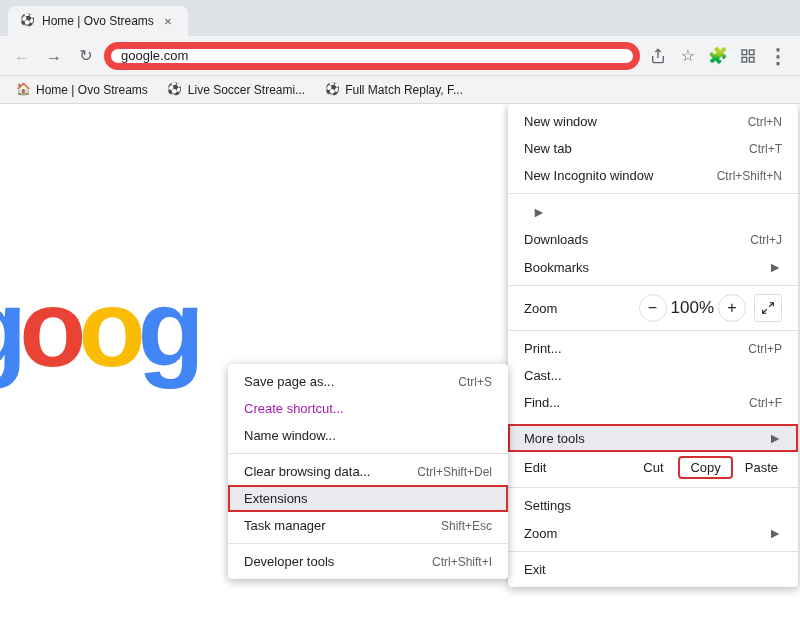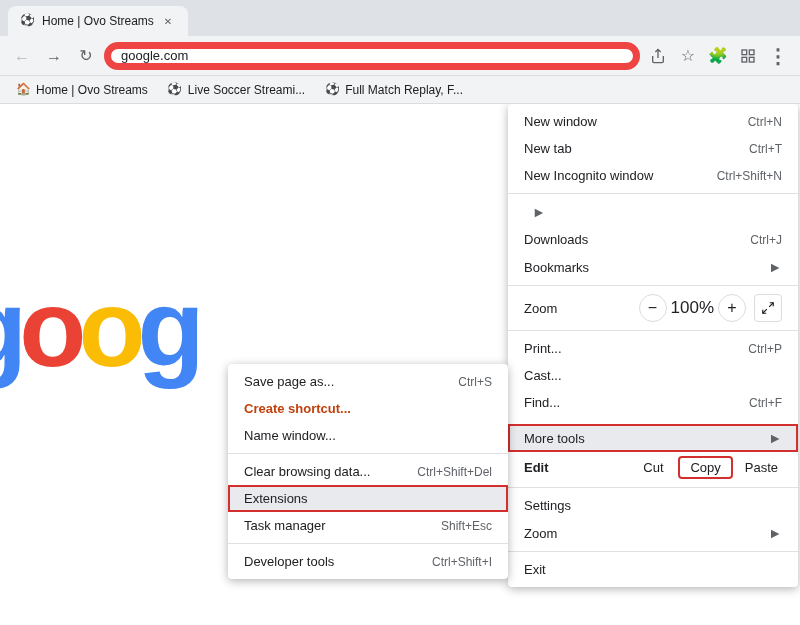--- a/index.html
+++ b/index.html
@@ -288,21 +288,20 @@
       display: flex;
       align-items: center;
       padding: 4px 8px;
     }
 
     .edit-label {
       font-size: 13px;
       color: #202124;
       padding: 4px 8px;
       flex: 1;
-      font-weight: bold;
     }
 
     .edit-btn {
       padding: 4px 12px;
       font-size: 13px;
       color: #202124;
       cursor: pointer;
       border-radius: 4px;
       min-width: 50px;
       text-align: center;
@@ -331,22 +330,21 @@
       font-size: 13px;
     }
 
     .sub-menu-item.extensions-highlighted {
       background: #e8eaed;
       outline: 2px solid #d32f2f;
       outline-offset: -2px;
     }
 
     .sub-menu-item.greyed {
-      color: #c2410c;
-      font-weight: bold;
+      color: #a21caf;
     }
 
     
     .address-text {
       font-size: 13px;
       color: #202124;
     }
 
     
     .copy-highlight {

